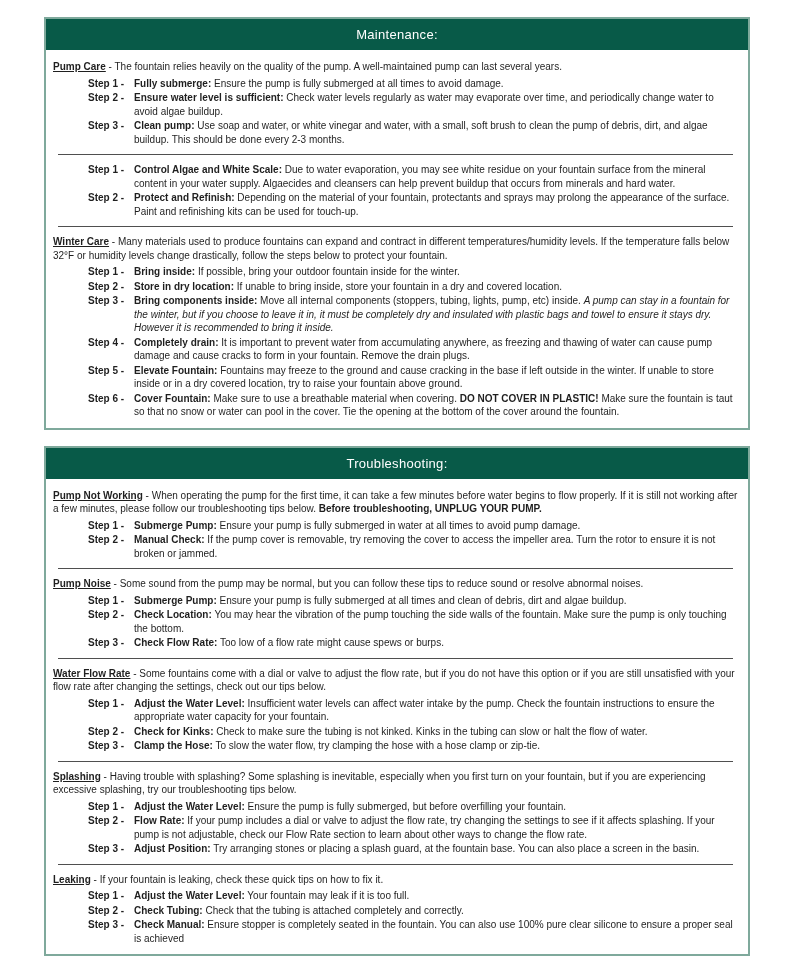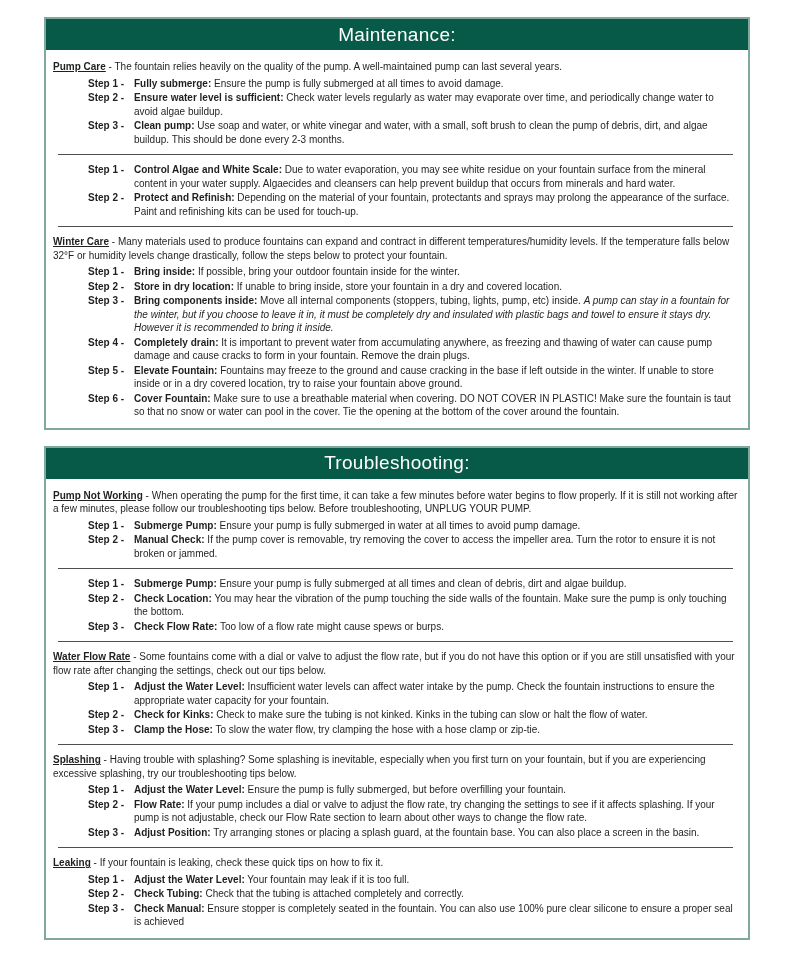--- a/index.html
+++ b/index.html
@@ -6,30 +6,30 @@
   body{
     width:800px;height:960px;overflow:hidden;background:#ffffff;
     font-family:"Liberation Sans",sans-serif;color:#1f1f1f;
     -webkit-font-smoothing:antialiased;
   }
   .doc{padding:17px 50px 0 44px;}
   .panel{border:2px solid #7fa99c;margin-bottom:16px;background:#fff;}
   .panel-header{
     background:#085a48;height:31px;display:flex;align-items:center;justify-content:center;
   }
-  .panel-title{color:#ffffff;font-size:19px;letter-spacing:.3px;}
+  .panel-title{color:#ffffff;font-size:13px;letter-spacing:.3px;}
   .panel-body{padding:10px 10px 9px 7px;font-size:10px;line-height:13.5px;}
   .group{margin:0;}
   .group-intro{margin:0 0 3px 0;}
   .group-heading{font-weight:bold;text-decoration:underline;}
   .steps{margin:0;}
   .step{display:grid;grid-template-columns:46px 1fr;margin-left:35px;margin-top:1px;}
   .step-label{font-weight:bold;white-space:nowrap;}
   .step-topic{font-weight:bold;text-align:center;}
-  .seg-b{font-weight:normal;}
+  .seg-b{font-weight:bold;}
   .seg-i{font-style:italic;text-align:right;}
   .divider{border:0;border-top:1px solid #4f4f4f;margin:8px 5px 8px 5px;height:0;}
 </style>
 </head>
 <body>
 
 <div class="doc">
   <div>
   <section class="panel">
     <div class="panel-header">
@@ -121,20 +121,21 @@
   </div>
 
   <div class="step">
     <span class="step-label">Step 2 -</span>
     <span class="step-text"><b class="step-topic">Manual Check:</b><span> If the pump cover is removable, try removing the cover to access the impeller area. Turn the rotor to ensure it is not broken or jammed.</span></span>
   </div>
 </div>
   </div>
 <div class="divider"></div>
   <div class="group">
+    <p class="group-intro"><span class="group-heading">Pump Noise</span><span> - Some sound from the pump may be normal, but you can follow these tips to reduce sound or resolve abnormal noises.</span></p>
     <div class="steps">
   <div class="step">
     <span class="step-label">Step 1 -</span>
     <span class="step-text"><b class="step-topic">Submerge Pump:</b><span> Ensure your pump is fully submerged at all times and clean of debris, dirt and algae buildup.</span></span>
   </div>
 
   <div class="step">
     <span class="step-label">Step 2 -</span>
     <span class="step-text"><b class="step-topic">Check Location:</b><span> You may hear the vibration of the pump touching the side walls of the fountain. Make sure the pump is only touching the bottom.</span></span>
   </div>

